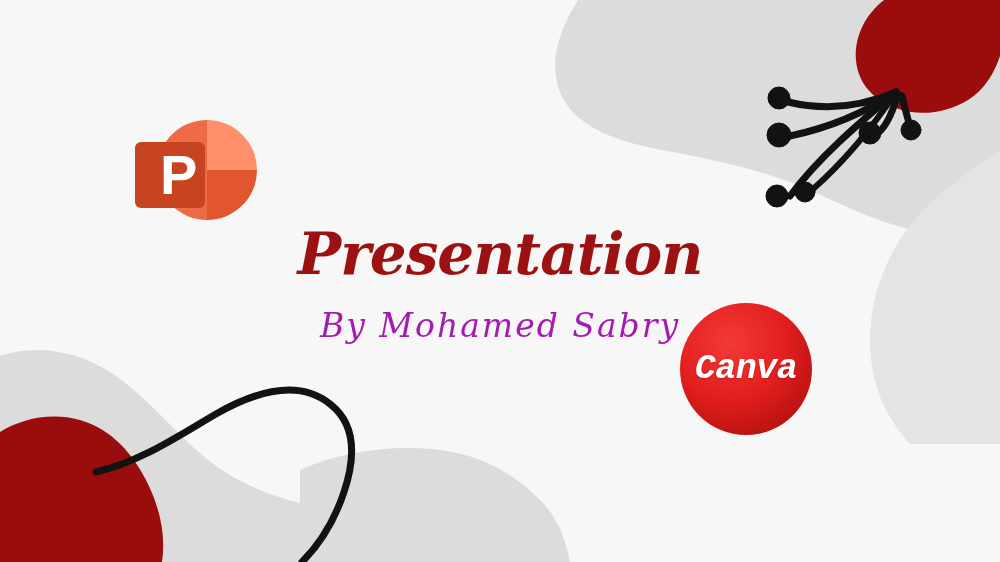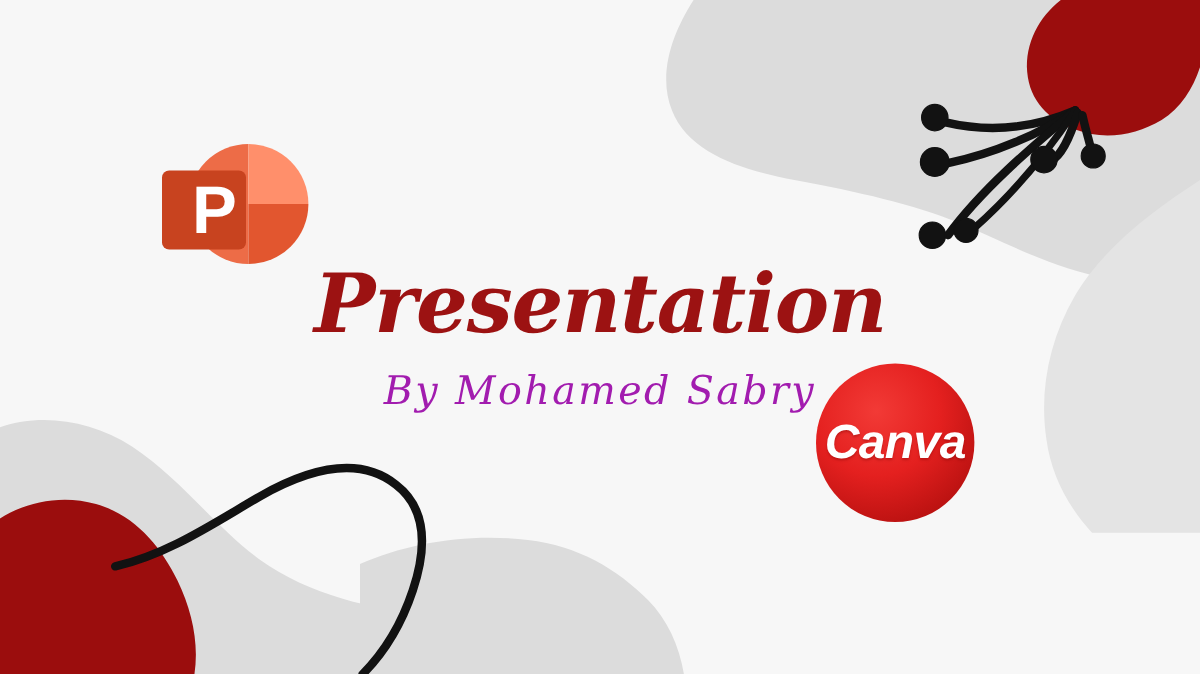--- a/index.html
+++ b/index.html
@@ -49,42 +49,42 @@
   .canva-wordmark {
     position: absolute;
     left: 0;
     top: 0;
     width: 136px;
     height: 136px;
     display: flex;
     align-items: center;
     justify-content: center;
     color: #ffffff;
-    font-family: Liberation Sans, sans-serif;
+    font-family: Liberation Mono, monospace;
     font-style: italic;
     font-weight: bold;
-    font-size: 40px;
+    font-size: 35px;
     letter-spacing: -0.5px;
     text-shadow: 0 1px 2px rgba(120, 0, 0, 0.35);
     pointer-events: none;
   }
 
   
   #title-block {
     position: absolute;
     left: 0;
     top: 206px;
     width: 1000px;
     text-align: center;
   }
   #slide-title {
     font-family: "DejaVu Serif", serif;
     font-weight: bold;
     font-style: italic;
-    font-size: 68px;
+    font-size: 58px;
     line-height: 96px;
     letter-spacing: -1px;
     margin: 0;
     padding: 0;
     white-space: nowrap;
   }
   #slide-subtitle {
     font-family: "DejaVu Serif", serif;
     font-style: italic;
     font-weight: normal;

